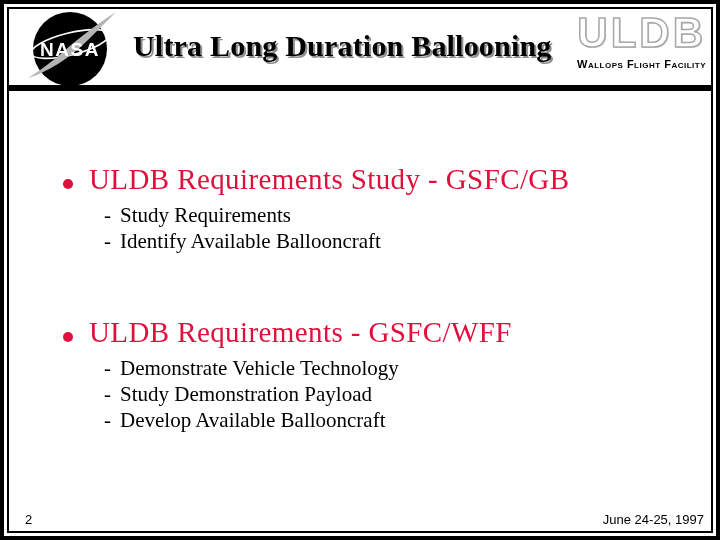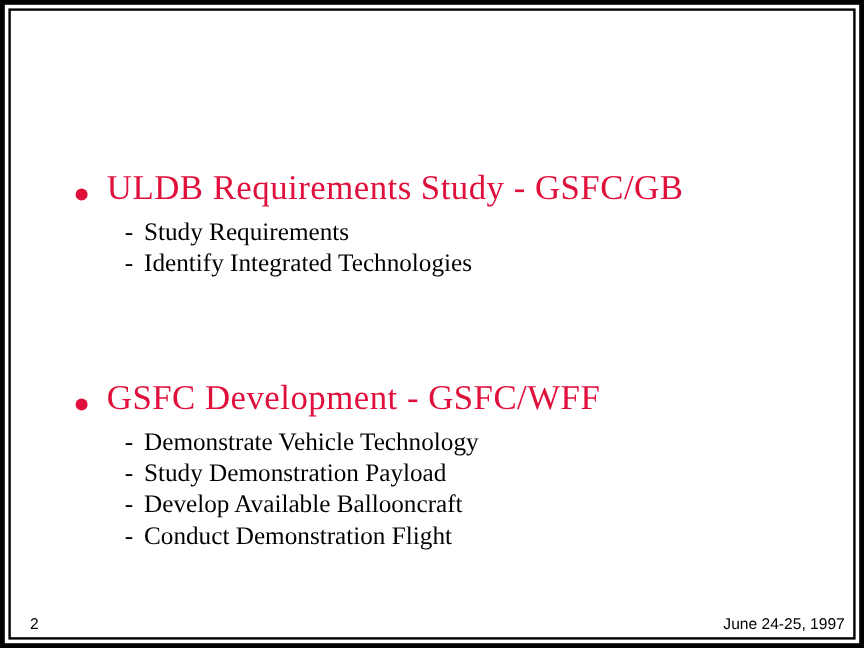--- a/index.html
+++ b/index.html
@@ -88,21 +88,21 @@
   .content {
     position: absolute;
     left: 0; right: 0;
     top: 82px; bottom: 30px;
   }
   .bullet-group {
     position: absolute;
     left: 54px;
     right: 10px;
   }
-  .bullet-group.g1 { top: 49px; }
+  .bullet-group.g1 { top: 71px; }
   .bullet-group.g2 { top: 224px; }
   .bullet-heading-row {
     display: flex;
     align-items: baseline;
   }
   .bullet-dot {
     flex: 0 0 auto;
     width: 10px;
     height: 10px;
     border-radius: 50%;
@@ -164,55 +164,68 @@
     right: 7px;
     bottom: 0;
   }
 </style>
 </head>
 <body>
 
 <div class="slide">
   <div class="inner-frame">
 
+    <div class="header">
+
+      <svg class="nasa-logo" viewBox="0 0 100 78" xmlns="http://www.w3.org/2000/svg">
+        <circle cx="48" cy="39" r="37" fill="#000"></circle>
+        <ellipse cx="48" cy="34" rx="40" ry="11" fill="none" stroke="#fff" stroke-width="1.6" transform="rotate(-14 48 34)"></ellipse>
+        <path d="M 6 68 C 26 62 48 48 66 30 L 94 2 C 72 16 52 32 34 48 C 24 56 14 63 6 68 Z" fill="#b4b4b4"></path>
+        <text x="48" y="46" text-anchor="middle" fill="#fff" font-family="Liberation Sans, sans-serif" font-weight="bold" font-size="19" letter-spacing="1.5">NASA</text>
+      </svg>
+
+      <div class="slide-title">Ultra Long Duration Ballooning</div>
+
+      <div class="uldb-block">
+        <div class="uldb-wordmark">ULDB</div>
+        <div class="facility-name">Wallops Flight Facility</div>
+      </div>
+    </div>
 
     <div class="content">
 
       <div class="bullet-group g1">
         <div class="bullet-heading-row">
           <span class="bullet-dot"></span>
           <span class="bullet-heading">ULDB Requirements Study - GSFC/GB</span>
         </div>
         <ul class="subitems">
           <li class="subitem">
             <span class="dash">-</span><span>Study Requirements</span>
           </li>
           <li class="subitem">
-            <span class="dash">-</span><span>Identify Integrated Technologies</span>
+            <span class="dash">-</span><span>Identify Available Ballooncraft</span>
           </li>
         </ul>
       </div>
 
       <div class="bullet-group g2">
         <div class="bullet-heading-row">
           <span class="bullet-dot"></span>
-          <span class="bullet-heading">GSFC Development - GSFC/WFF</span>
+          <span class="bullet-heading">ULDB Requirements - GSFC/WFF</span>
         </div>
         <ul class="subitems">
           <li class="subitem">
             <span class="dash">-</span><span>Demonstrate Vehicle Technology</span>
           </li>
           <li class="subitem">
             <span class="dash">-</span><span>Study Demonstration Payload</span>
           </li>
           <li class="subitem">
             <span class="dash">-</span><span>Develop Available Ballooncraft</span>
-          </li>
-          <li class="subitem">
-            <span class="dash">-</span><span>Conduct Demonstration Flight</span>
           </li>
         </ul>
       </div>
 
     </div>
 
     <div class="footer">
       <span class="page-number">2</span>
       <span class="slide-date">June 24-25, 1997</span>
     </div>

